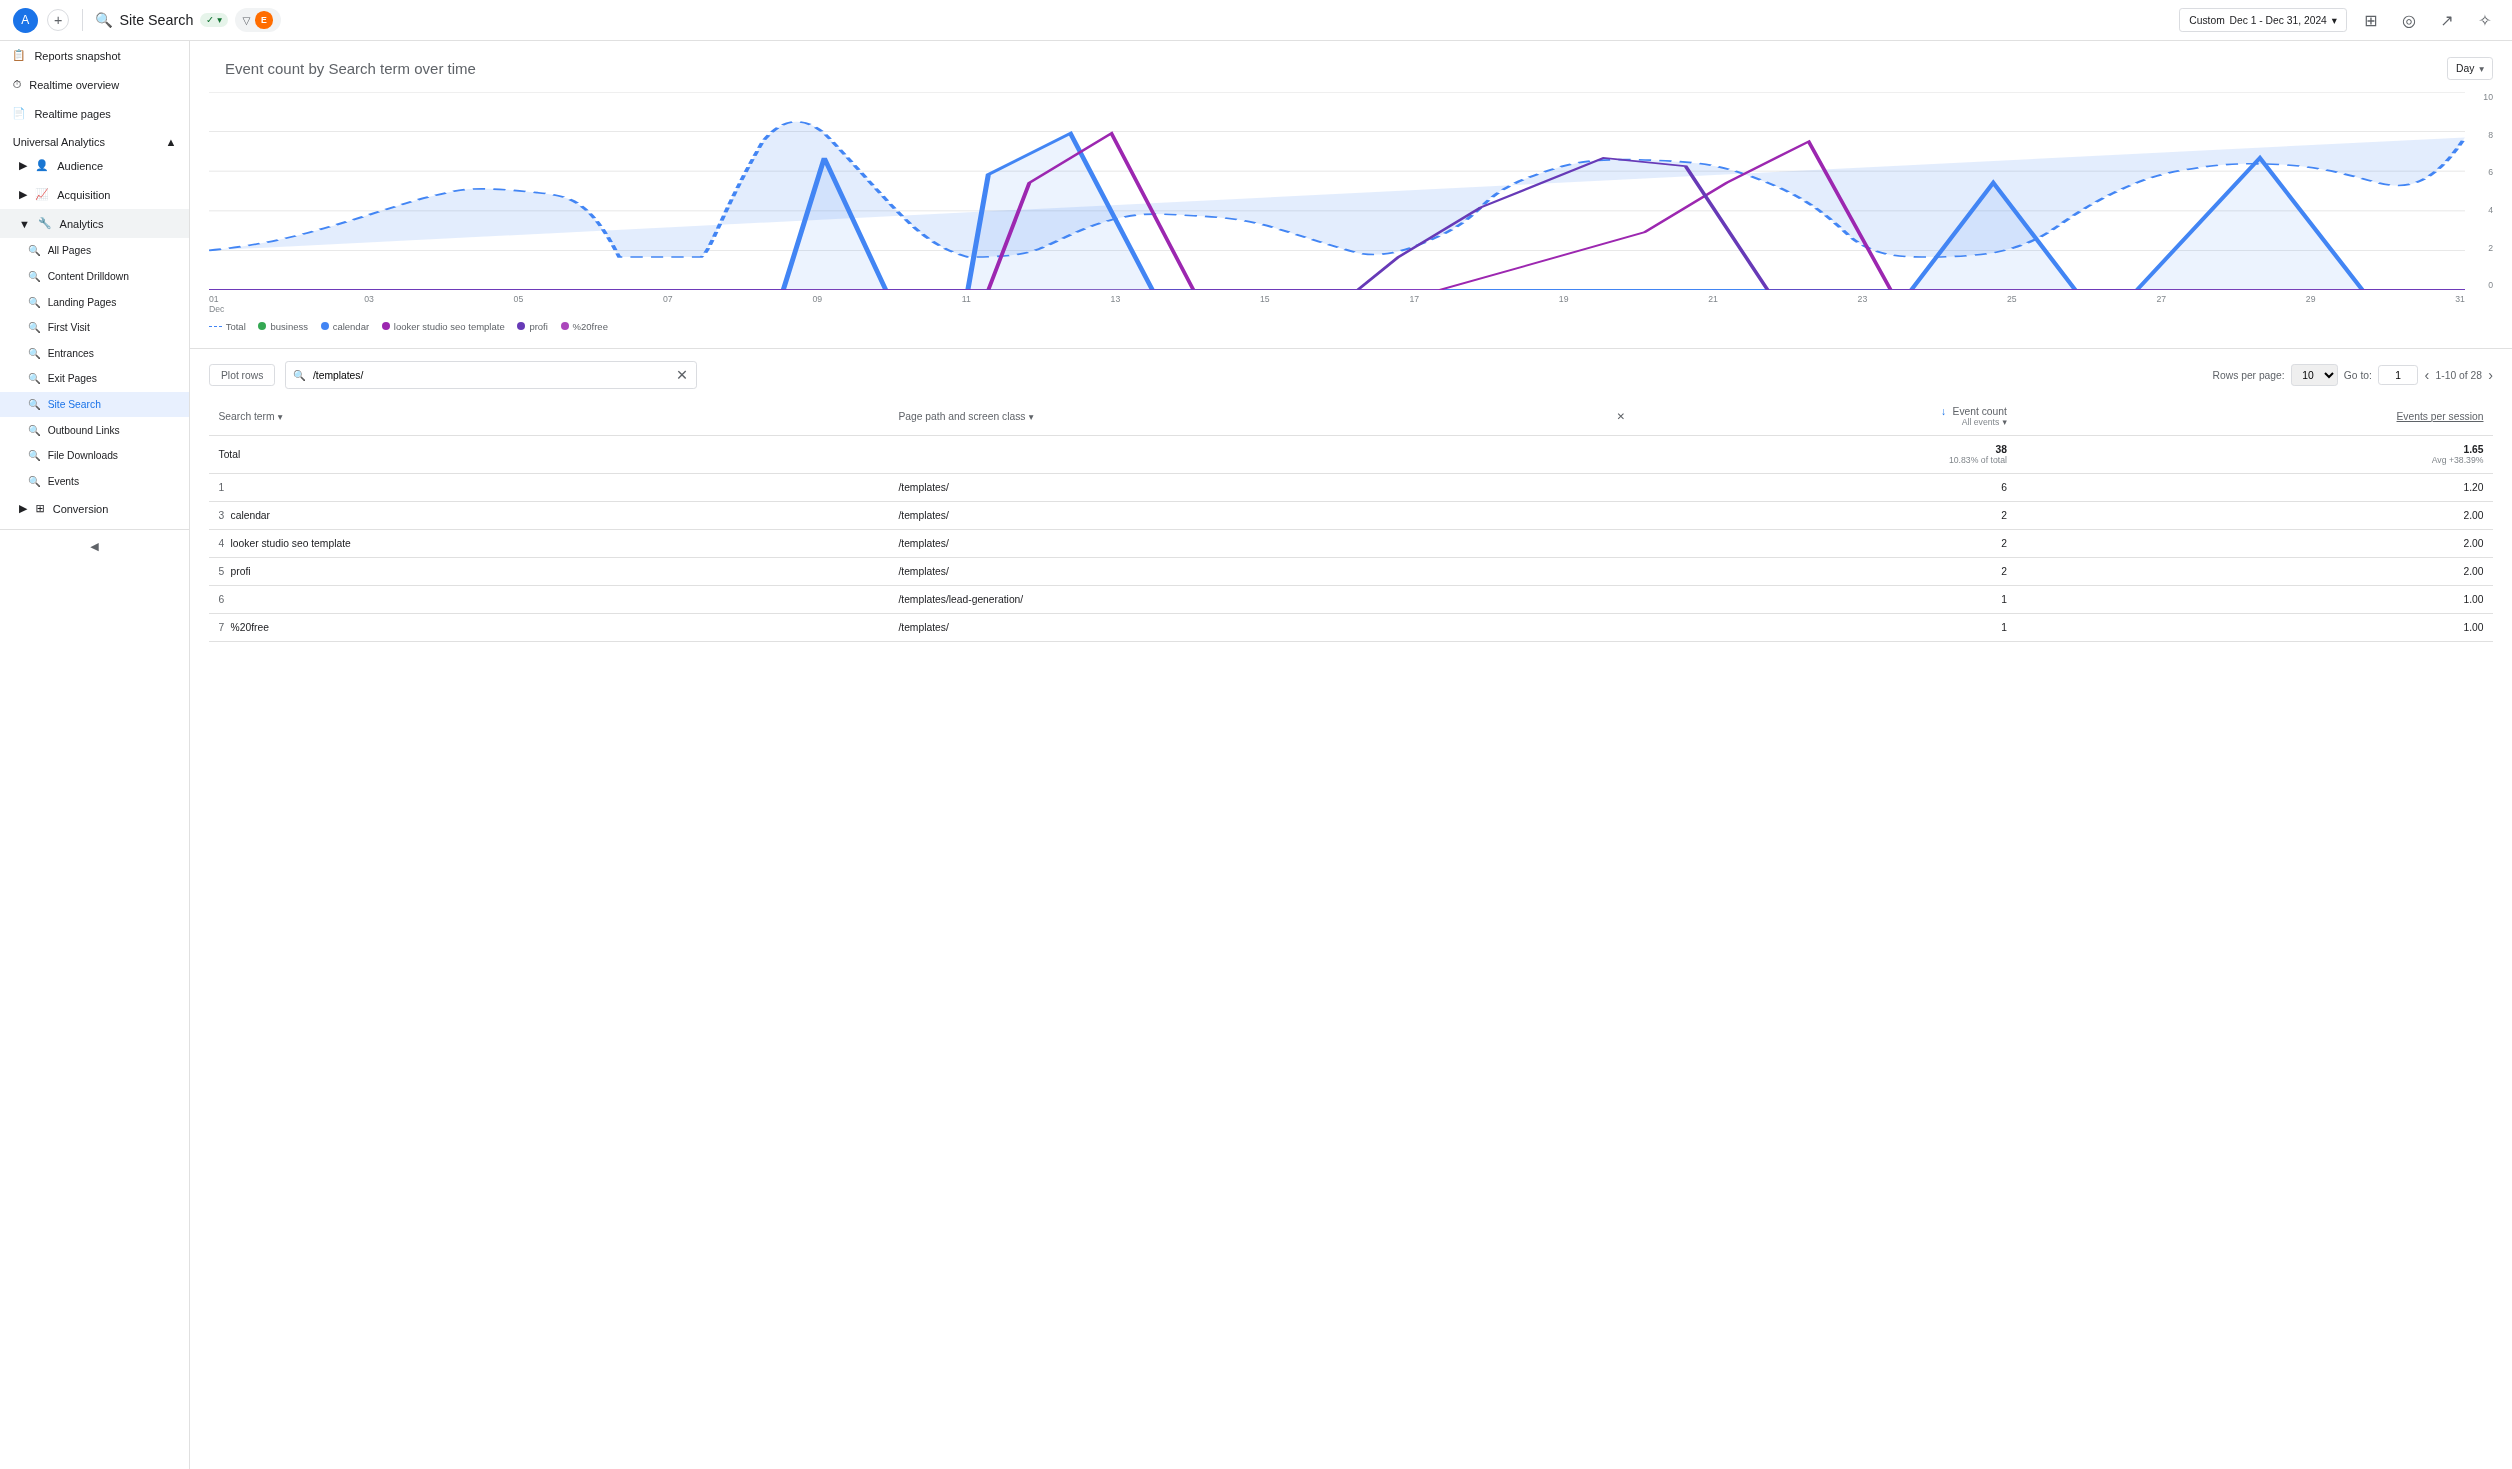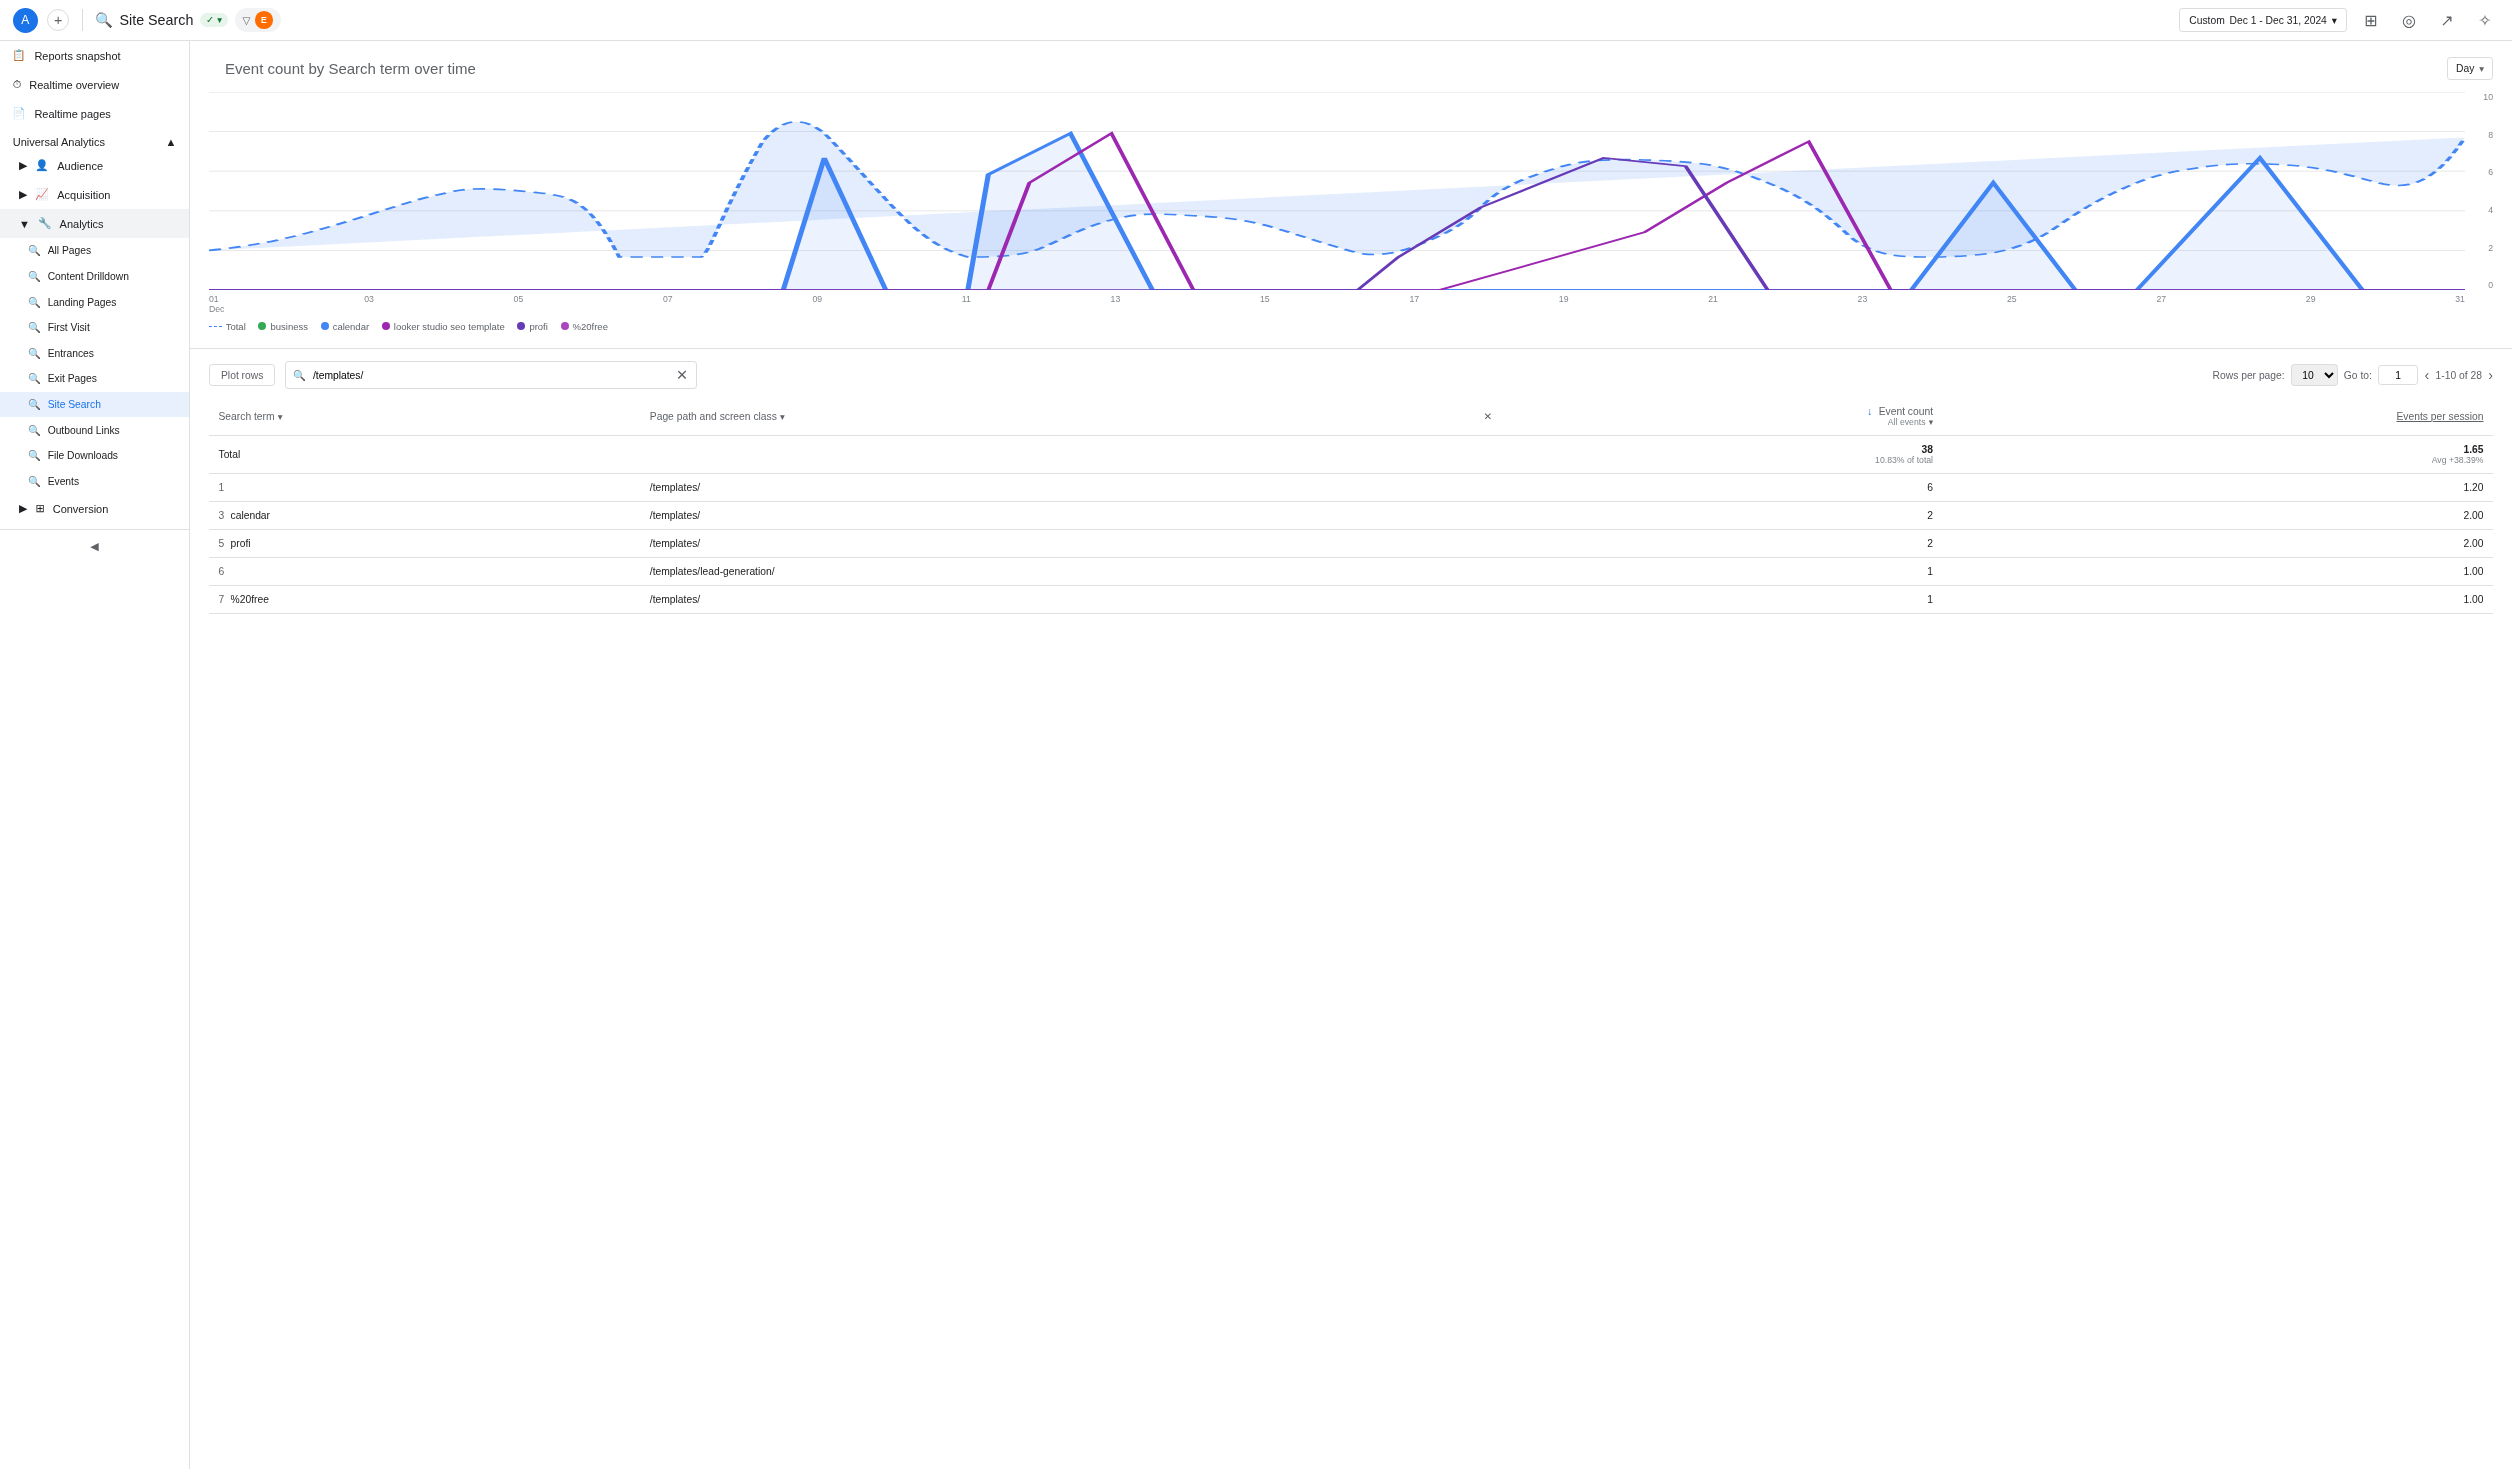--- a/index.html
+++ b/index.html
@@ -366,20 +366,26 @@
           </tr>
 
 
           <tr>
             <td><span style="color:#5f6368; margin-right:6.3px;">3</span><span>calendar</span></td>
             <td>/templates/</td>
             <td class="num">2</td>
             <td class="num">2.00</td>
           </tr>
 
+          <tr>
+            <td><span style="color:#5f6368; margin-right:6.3px;">4</span><span>looker studio seo template</span></td>
+            <td>/templates/</td>
+            <td class="num">2</td>
+            <td class="num">2.00</td>
+          </tr>
 
           <tr>
             <td><span style="color:#5f6368; margin-right:6.3px;">5</span><span>profi</span></td>
             <td>/templates/</td>
             <td class="num">2</td>
             <td class="num">2.00</td>
           </tr>
 
           <tr>
             <td><span style="color:#5f6368; margin-right:6.3px;">6</span><span></span></td>

